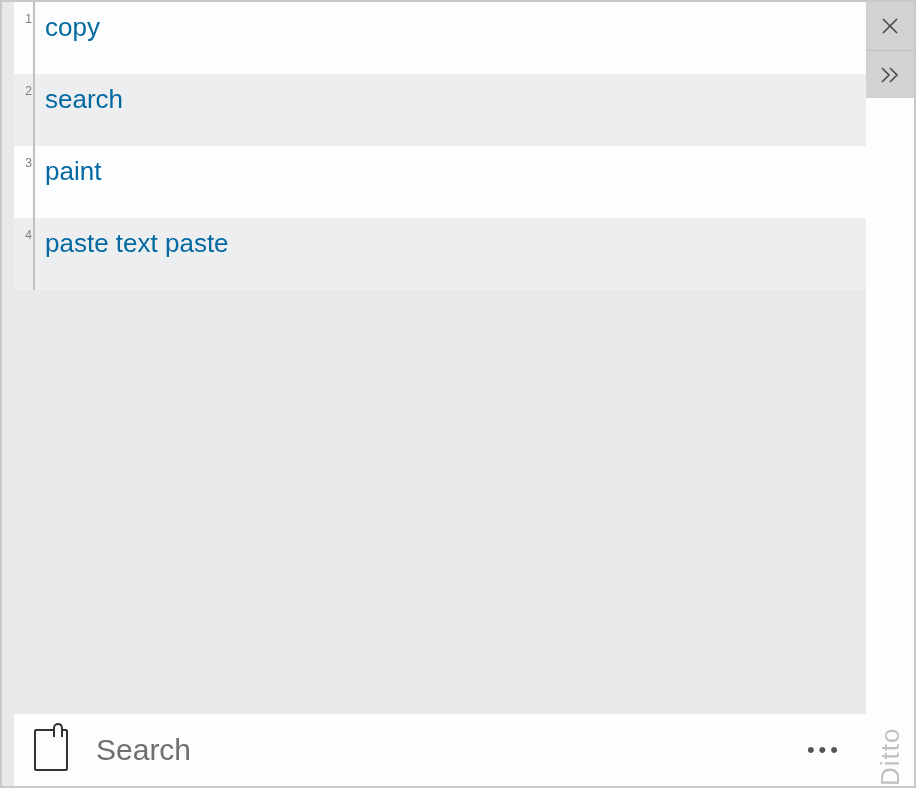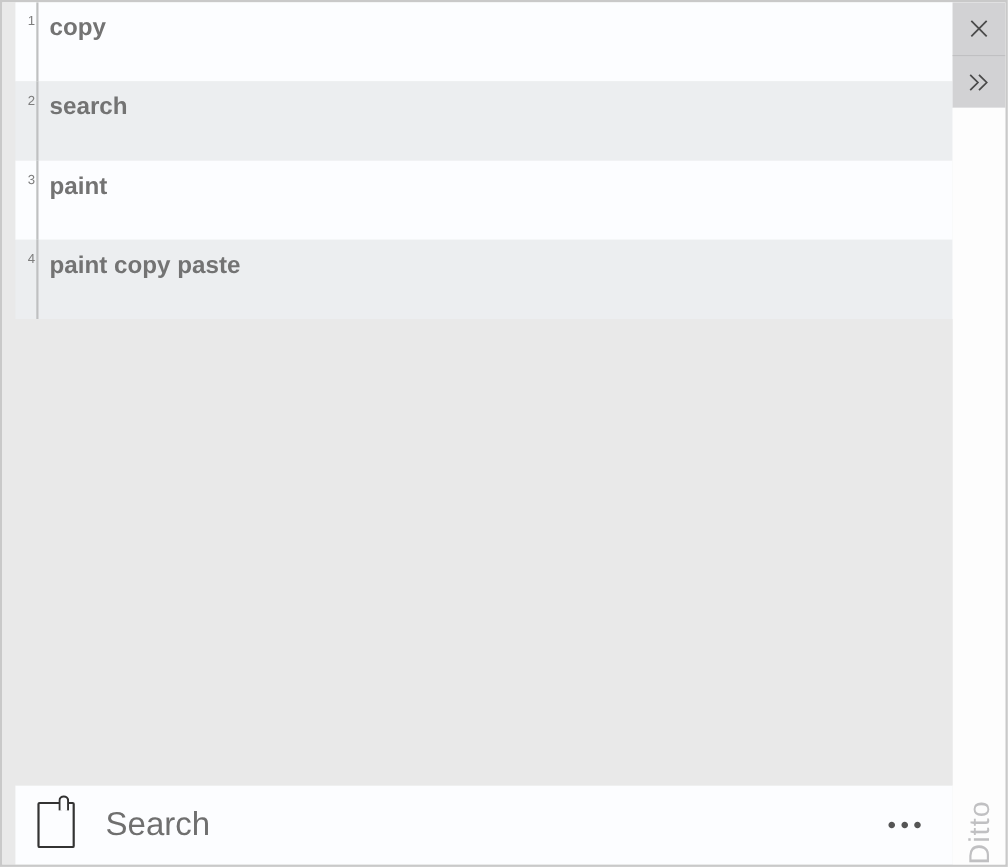--- a/index.html
+++ b/index.html
@@ -44,23 +44,23 @@
     user-select: none;
   }
   .row .divider {
     width: 2px;
     background: #bfc0c1;
     align-self: stretch;
     margin-left: 1px;
   }
   .row .text {
     padding: 10px 0 0 10px;
-    font-size: 22px;
-    color: #737373;
-    font-weight: 700;
+    font-size: 26px;
+    color: #0369a1;
+    font-weight: 400;
   }
   .filler {
     flex: 1;
     background: #e9e9e9;
     position: relative;
   }
   .filler .divider-cont {
     position: absolute;
     left: 18px; 
     top: 0;
@@ -166,21 +166,21 @@
 
       <div class="row alt-a">
         <div class="num">3</div>
         <div class="divider"></div>
         <div class="text">paint</div>
       </div>
 
       <div class="row alt-b">
         <div class="num">4</div>
         <div class="divider"></div>
-        <div class="text">paint copy paste</div>
+        <div class="text">paste text paste</div>
       </div>
 
     </div>
 
     <div class="filler">
       <div class="divider-cont"></div>
     </div>
 
     <div class="bottombar">
       <div class="clip-icon">

